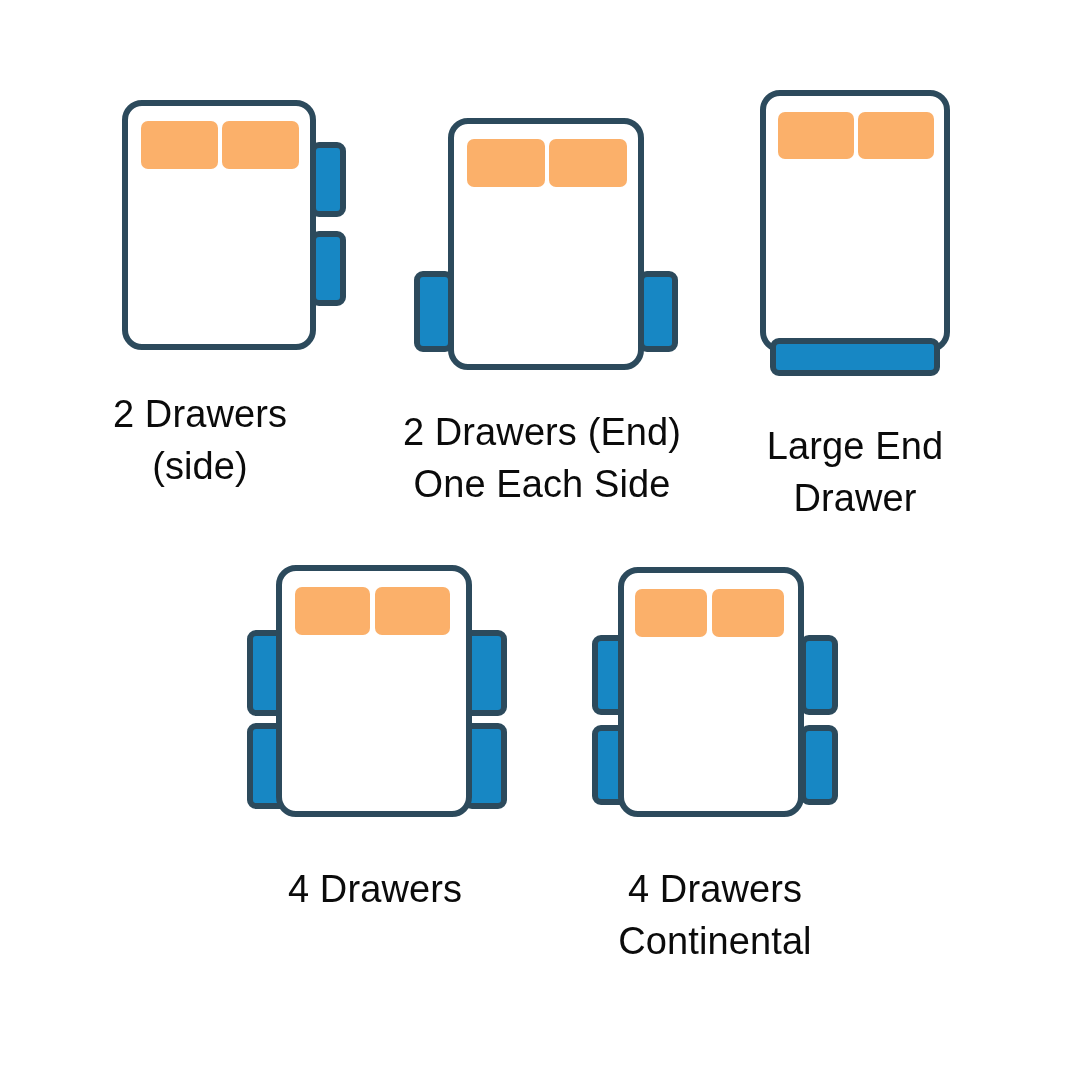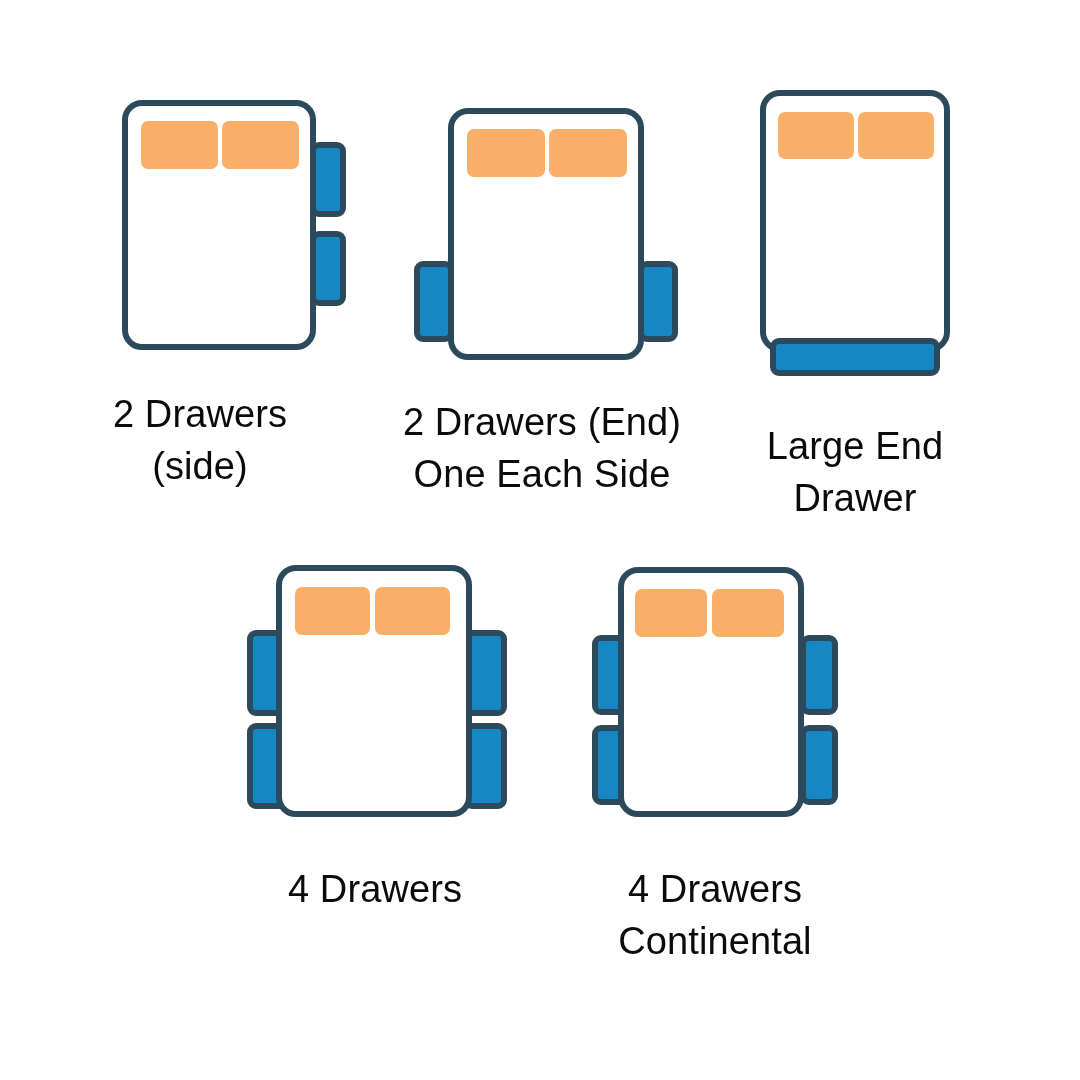--- a/index.html
+++ b/index.html
@@ -86,21 +86,21 @@
       <div class="bed" style="left:122px; top:100px; width:194px; height:250px;"></div>
 
       <div class="pillow" style="left:141px; top:121px; width:77px; height:48px;"></div>
       <div class="pillow" style="left:222px; top:121px; width:77px; height:48px;"></div>
     </div>
 
     <div class="caption" style="left:60px; top:388px; width:280px;">2 Drawers
 (side)</div>
   </div>
 
-  <div class="cell" style="left:352px; top:8px; width:380px; height:500px;">
+  <div class="cell" style="left:352px; top:18px; width:380px; height:500px;">
 
     <div class="figure" style="position:absolute; left:0; top:0; width:380px; height:380px;">
 
       <div class="drawer" style="left:62px; top:253px; width:40px; height:81px;"></div>
 
       <div class="drawer" style="left:286px; top:253px; width:40px; height:81px;"></div>
 
       <div class="bed" style="left:96px; top:100px; width:196px; height:252px;"></div>
 
       <div class="pillow" style="left:115px; top:121px; width:78px; height:48px;"></div>

